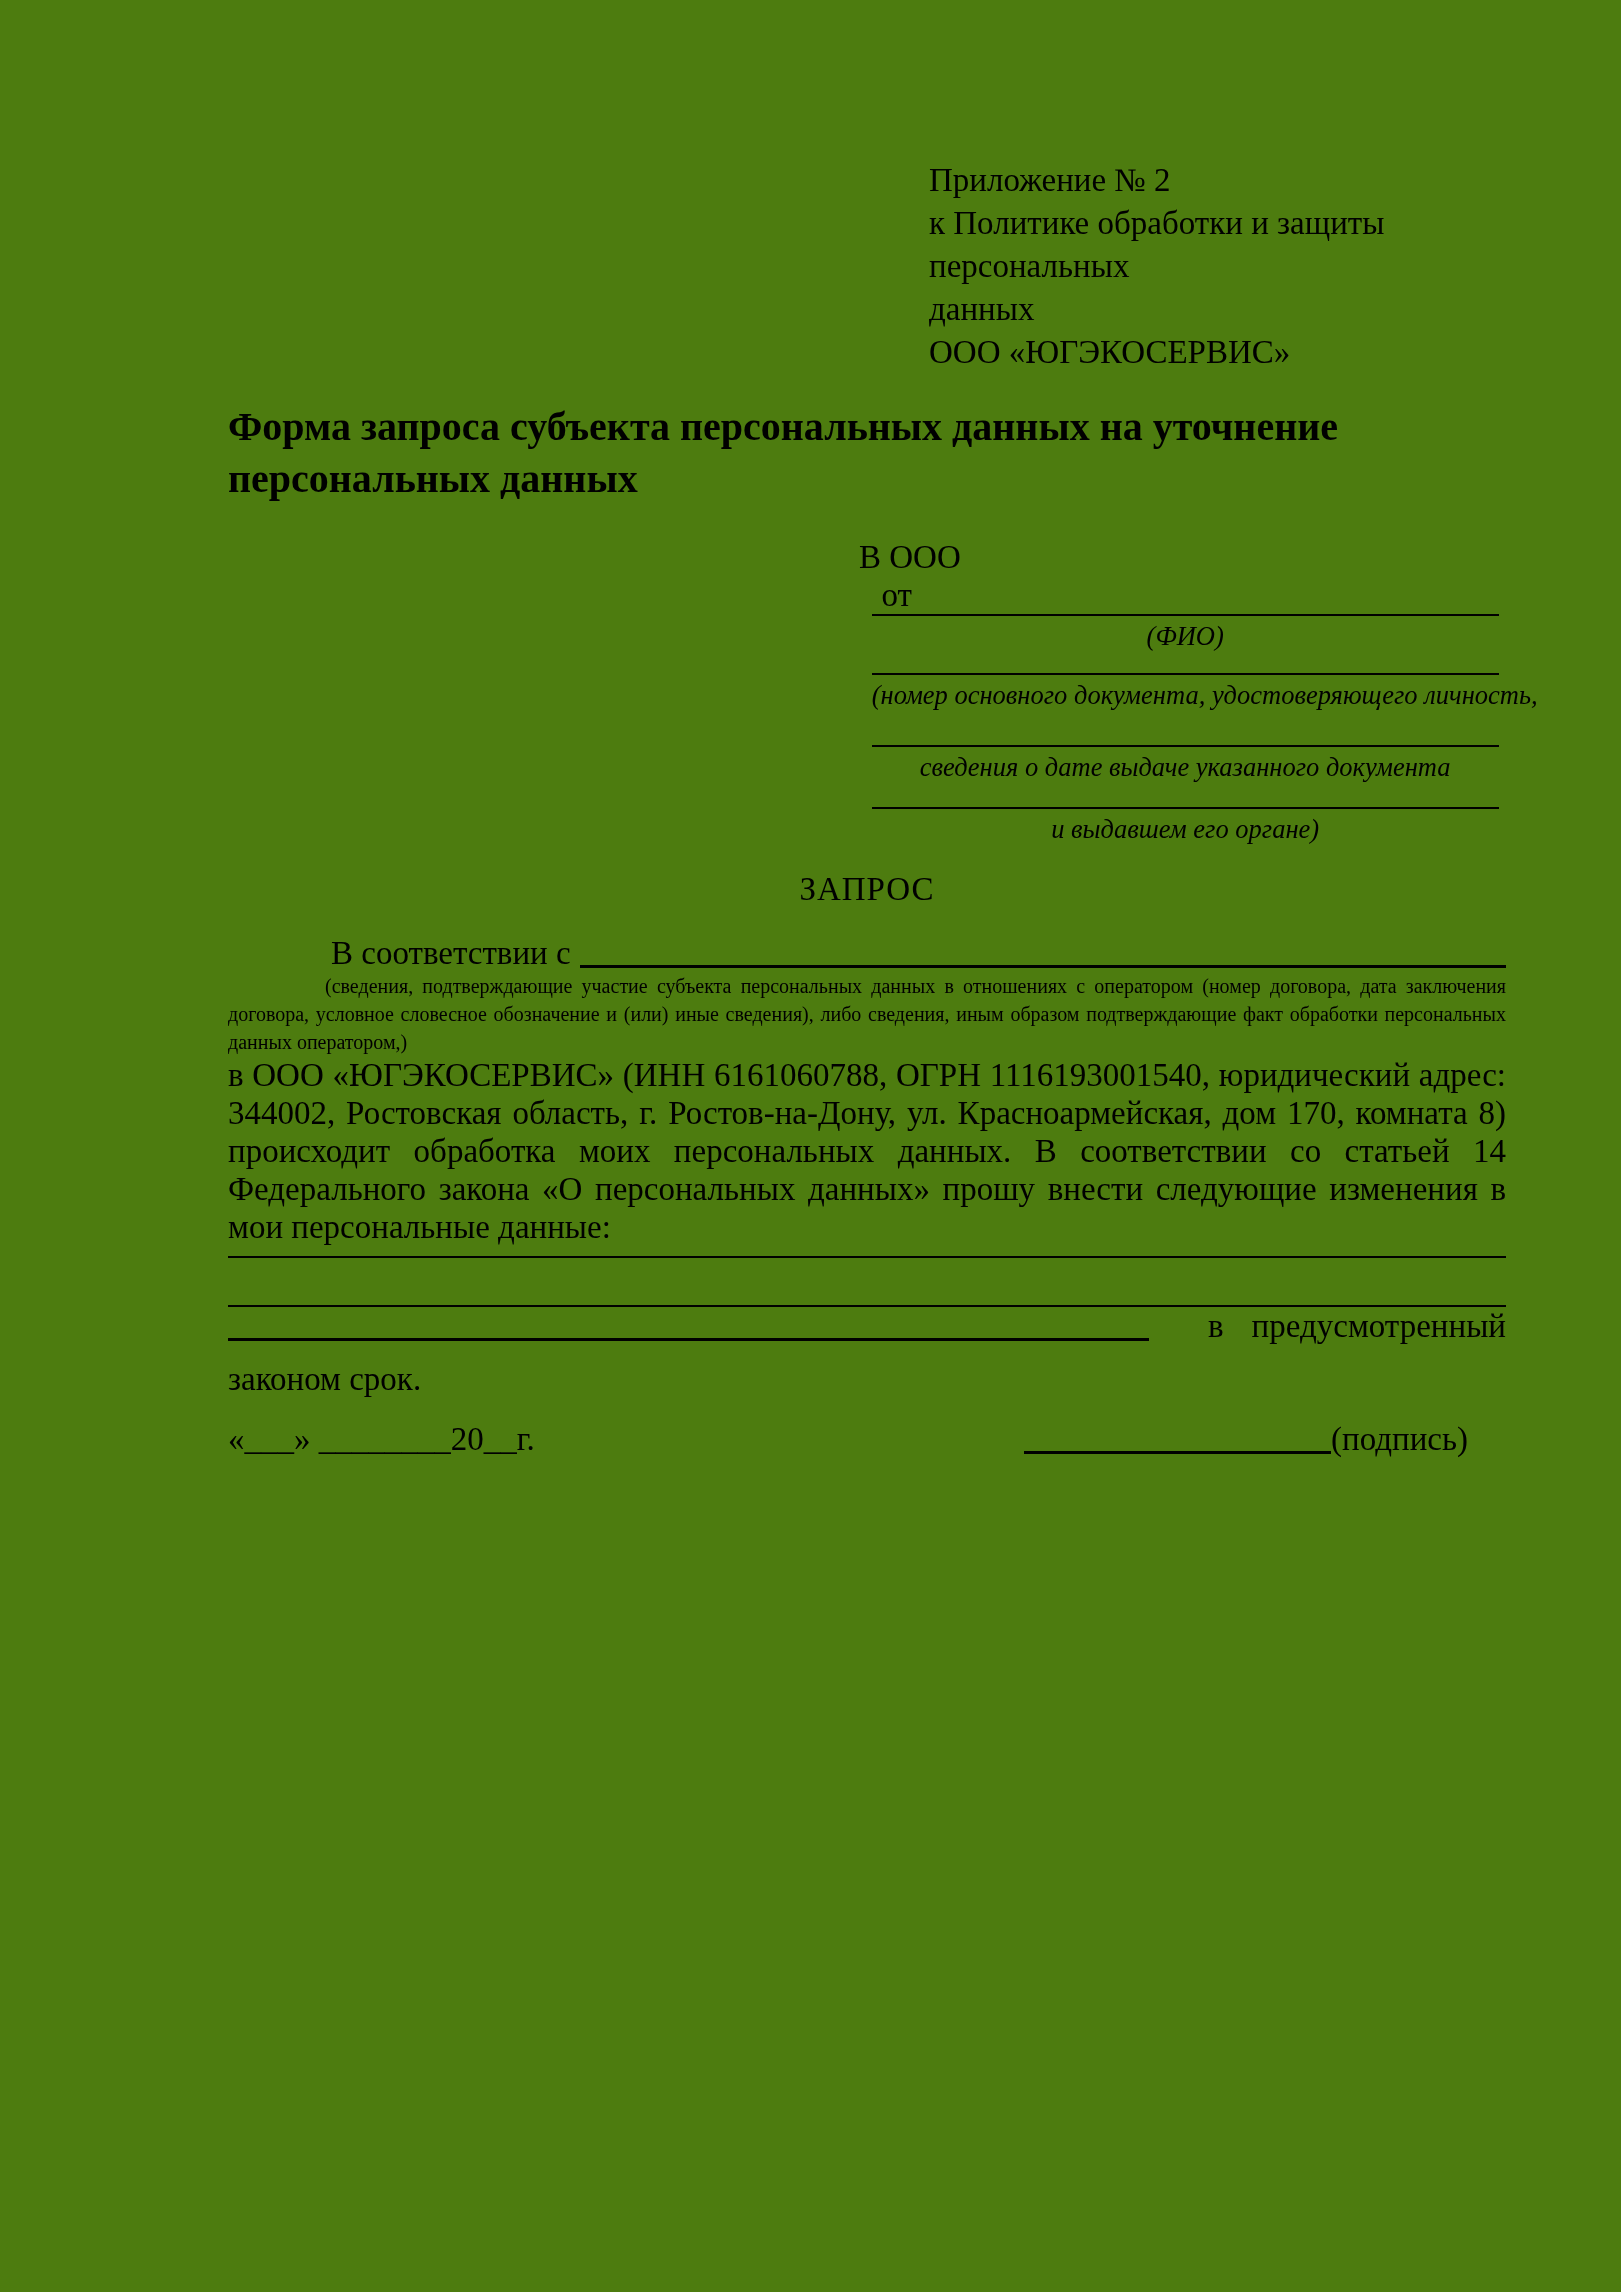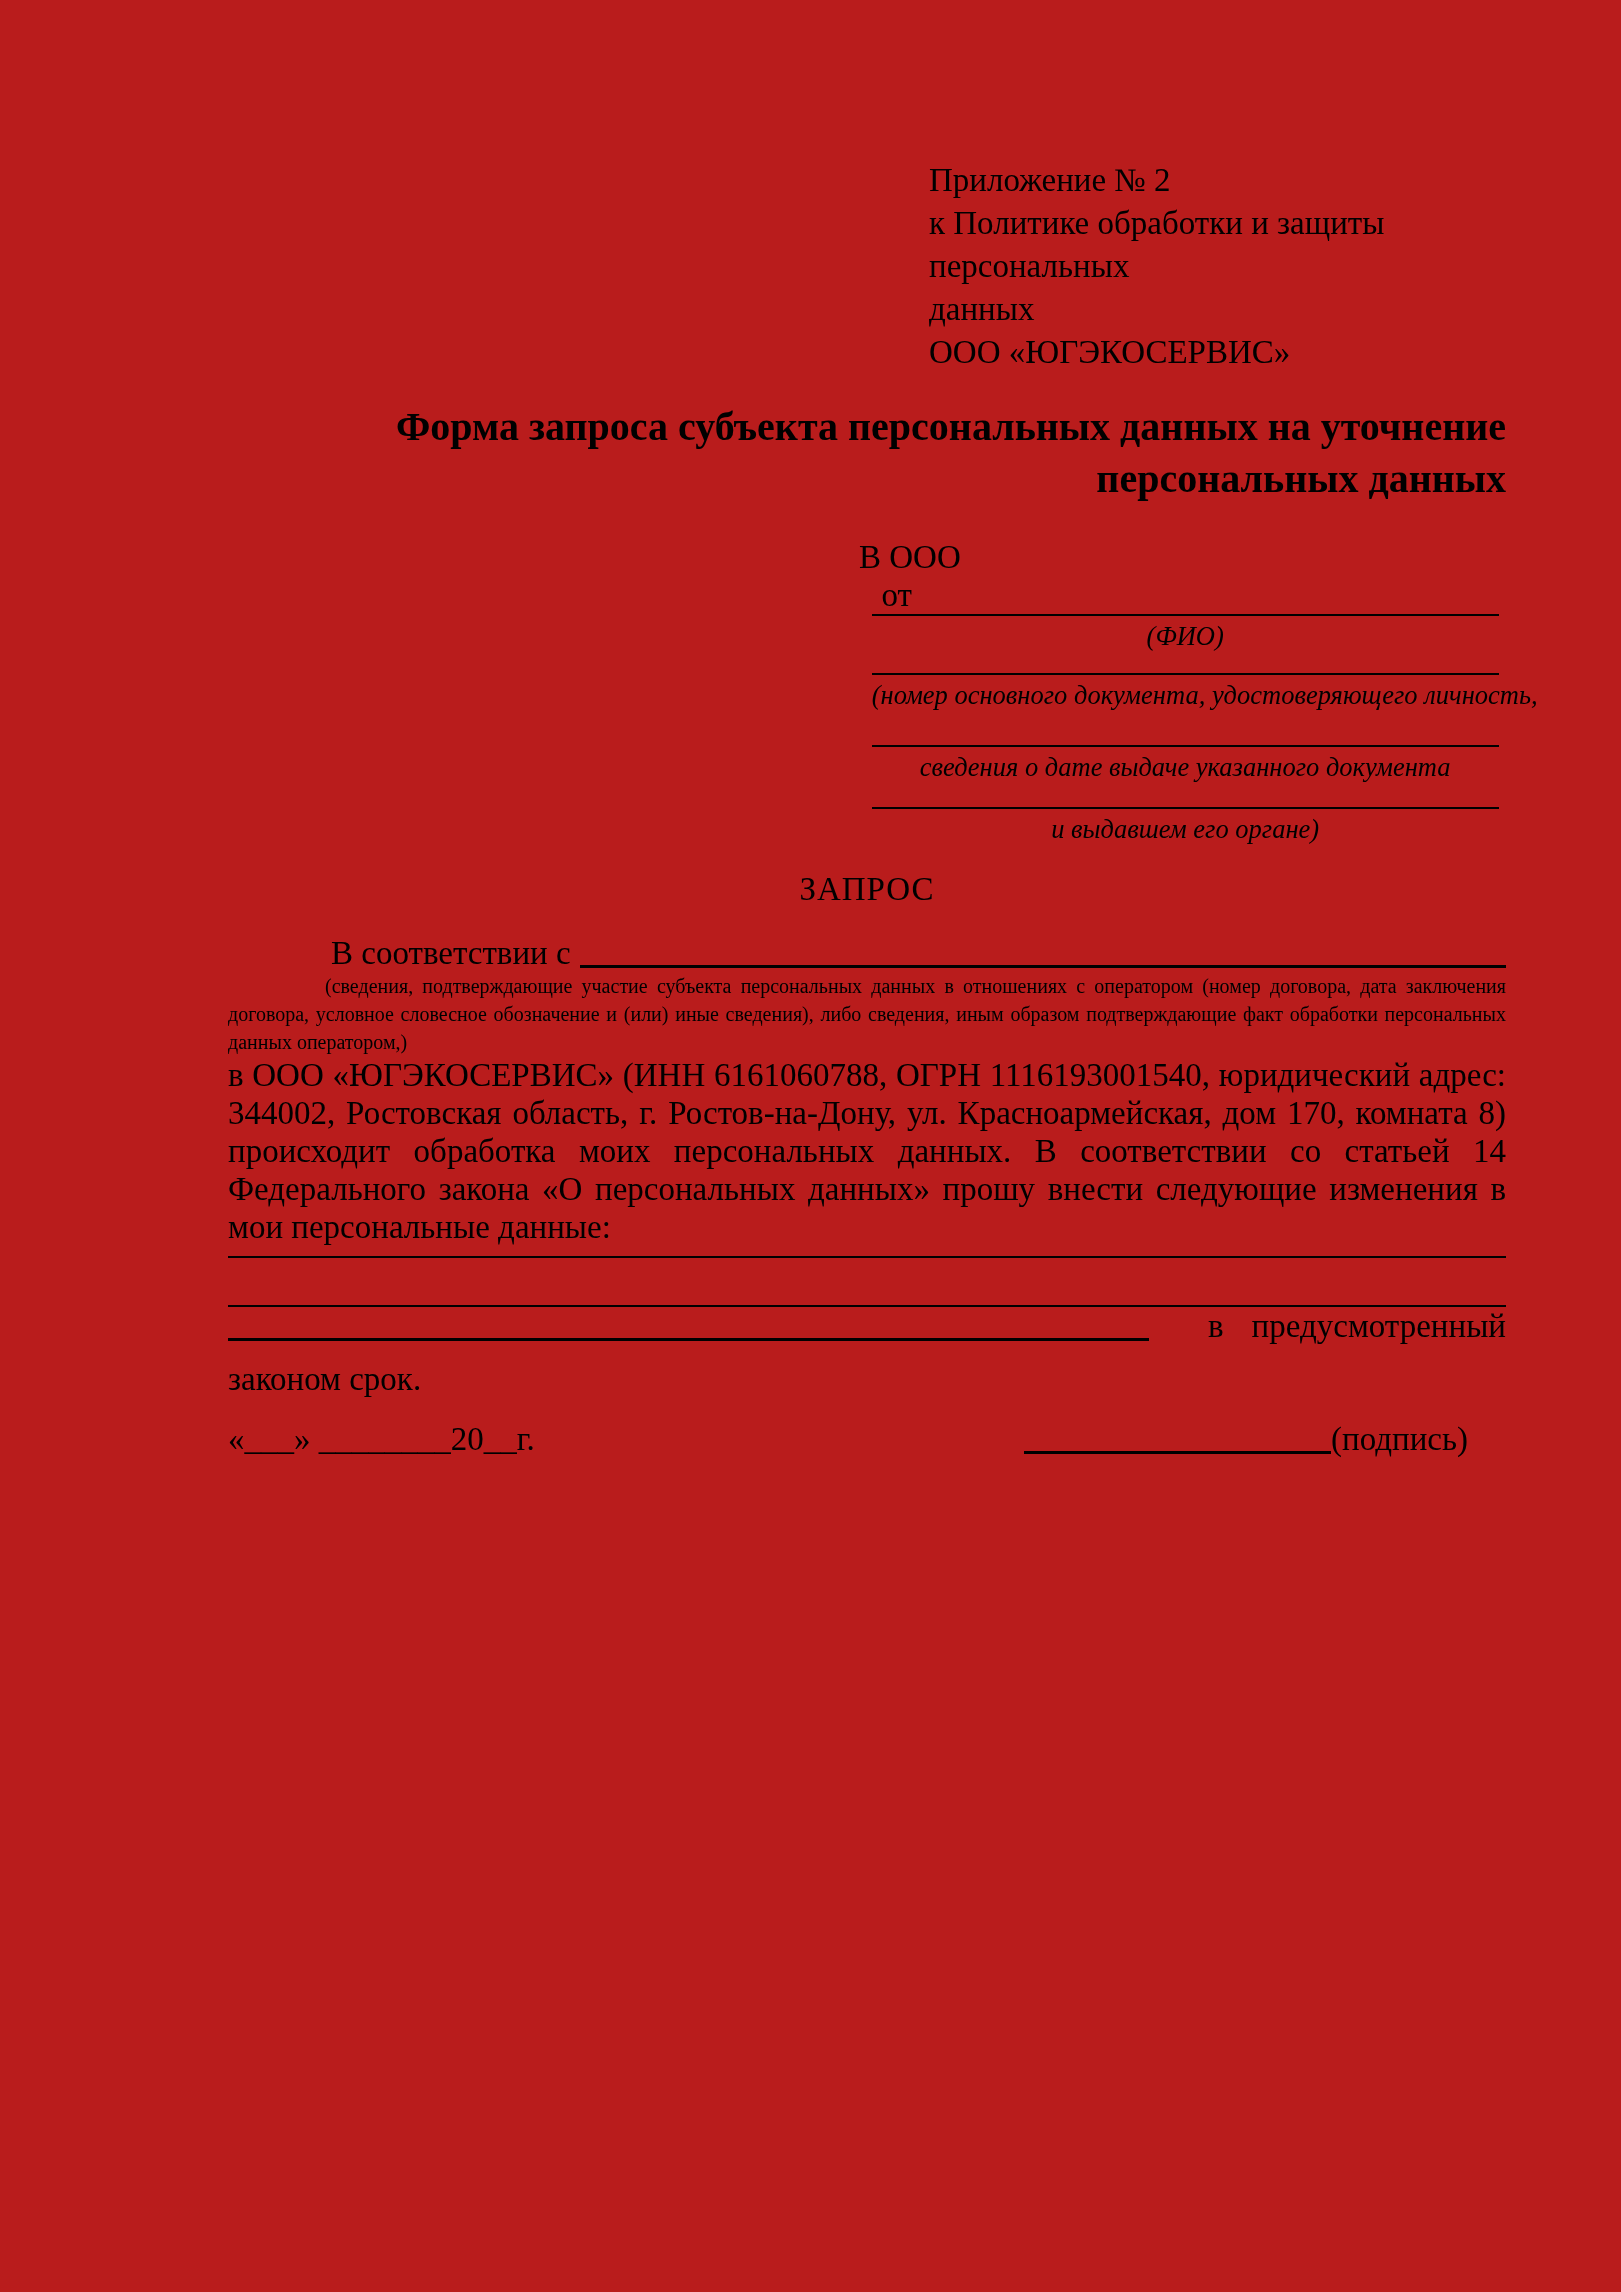--- a/index.html
+++ b/index.html
@@ -1,40 +1,40 @@
 <!DOCTYPE html>
 <html lang="ru"><head>
 <meta charset="utf-8">
 <style>
   * { margin: 0; padding: 0; box-sizing: border-box; }
   html, body { background: #ffffff; }
   .page {
     width: 1621px;
     height: 2293px;
     margin: 0 auto;
-    background: #b91c1c;
+    background: #4d7c0f;
     color: #000000;
     font-family: "Liberation Serif", "DejaVu Serif", serif;
     font-size: 33px;
     line-height: 38px;
     padding: 159px 115px 0 228px;
     overflow: hidden;
     position: relative;
   }
 
   
   .appendix { margin-left: 701px; width: 510px; line-height: 43px; }
 
   
   .doc-title {
     margin-top: 27.4px;
     font-size: 40px;
     line-height: 52px;
     font-weight: bold;
-    text-align: right;
+    text-align: left;
   }
 
   
   .addressee { margin-top: 33px; margin-left: 631px; width: 640px; }
   .addr-l2 { padding-left: 12.7px; }
   .addr-l3 { padding-left: 22.5px; }
   .blank {
     margin-left: 12.7px;
     width: 627px;
     border-bottom: 2.9px solid #000;

